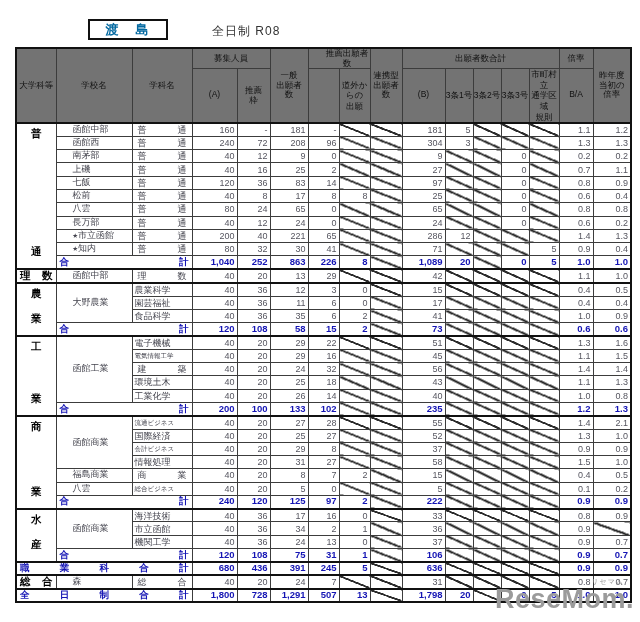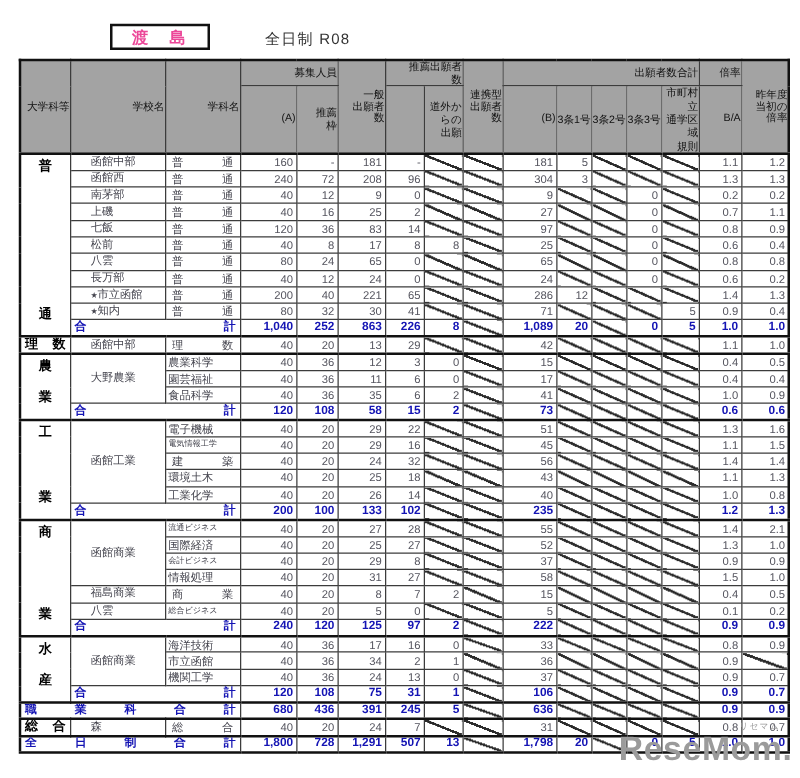--- a/index.html
+++ b/index.html
@@ -7,39 +7,39 @@
   body {
     width:640px; height:622px; position:relative;
     font-family:"Liberation Sans","DejaVu Sans",sans-serif;
     color:#222;
   }
   
   .region-box {
     position:absolute; left:88px; top:19px; width:80px; height:21px;
     border:2px solid #111; background:#fff;
     display:flex; align-items:center; justify-content:center;
-    font-size:13px; font-weight:bold; color:#ec4899; letter-spacing:2px;
+    font-size:13px; font-weight:bold; color:#0369a1; letter-spacing:2px;
   }
   .subtitle {
     position:absolute; left:212px; top:23px;
     font-size:12px; color:#333; letter-spacing:1px;
   }
   
   table.grid {
     position:absolute; left:15px; top:47px; width:615px;
     border-collapse:collapse; table-layout:fixed;
     border:2px solid #111;
   }
   .grid th, .grid td {
     border:1px solid #3c3c3c; overflow:hidden; line-height:1.12;
   }
   .grid thead th {
     font-weight:normal; font-size:8.5px; color:#111;
-    text-align:right; vertical-align:middle; white-space:pre-line;
-    background:#a3a3a3;
+    text-align:center; vertical-align:middle; white-space:pre-line;
+    background:#737373;
   }
   .grid thead { border-bottom:2px solid #111; }
   .grid thead tr.h1 { height:20px; }
   .grid thead tr.h2 { height:28px; }
   th.tiny { font-size:6px; line-height:1.25; }
   th.vbot { vertical-align:bottom; padding-bottom:1px; }
   th.vtop { vertical-align:top; text-align:left; padding-left:16px; }
   tbody tr { height:13.28px; }
   td.num {
     text-align:right; padding-right:2px;

